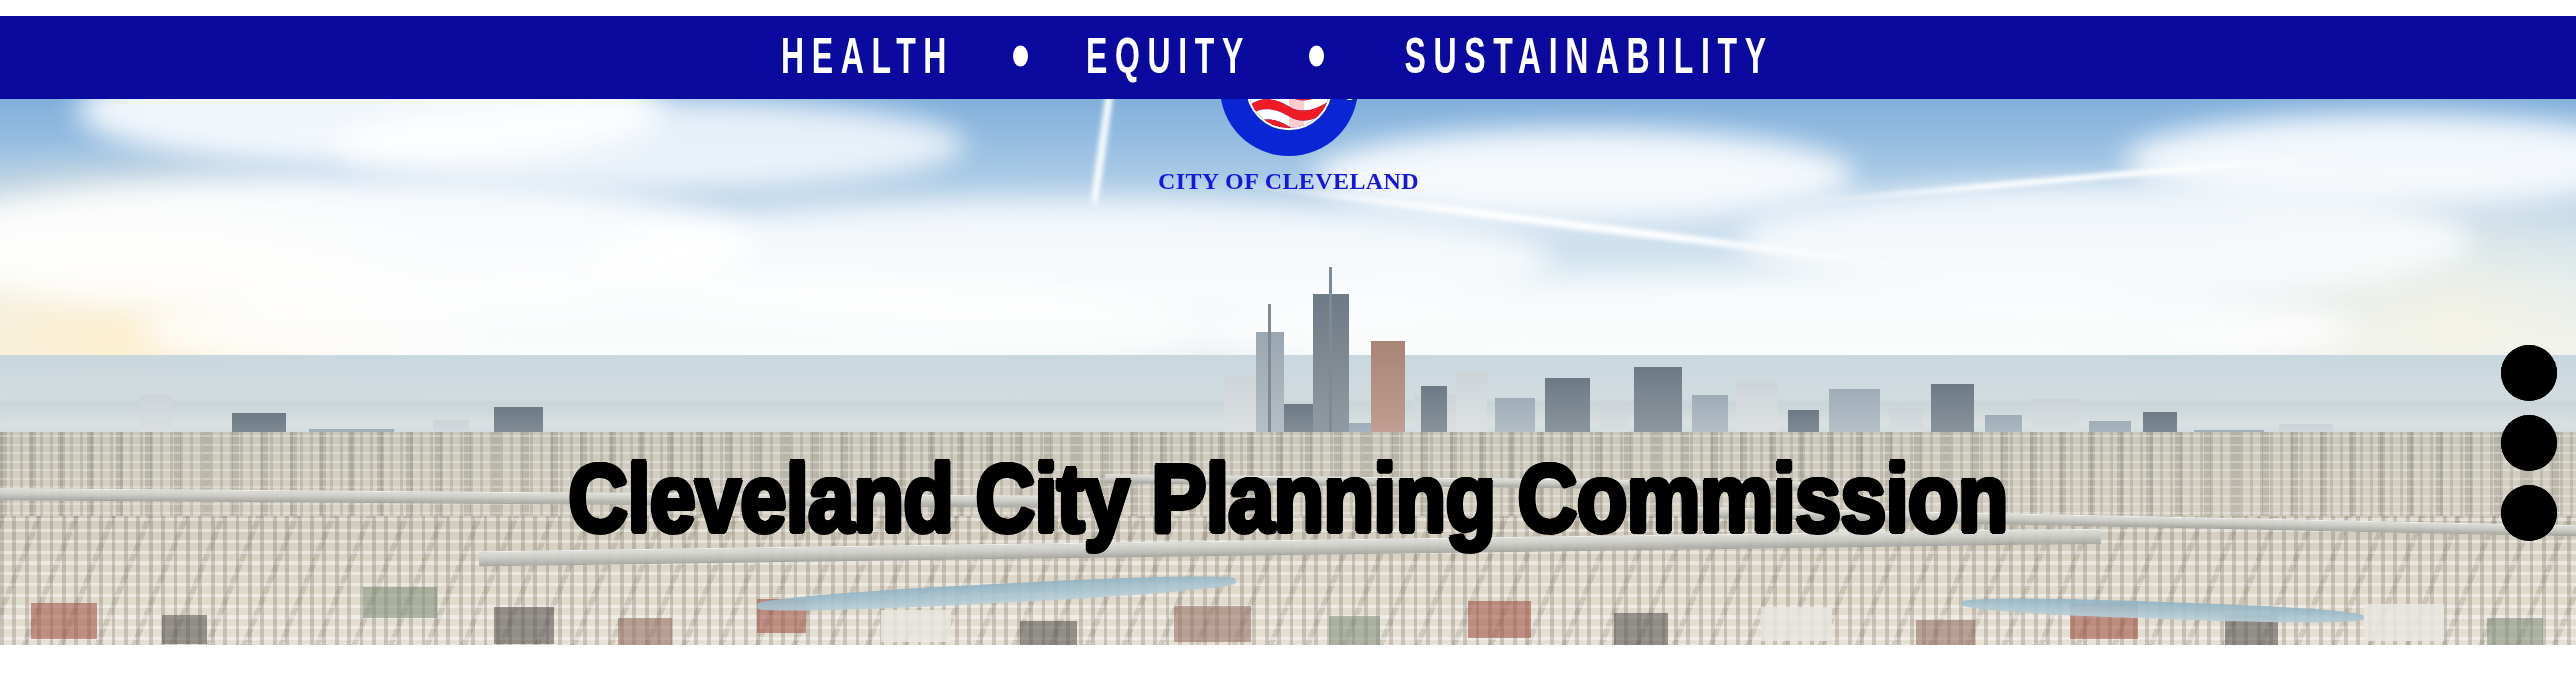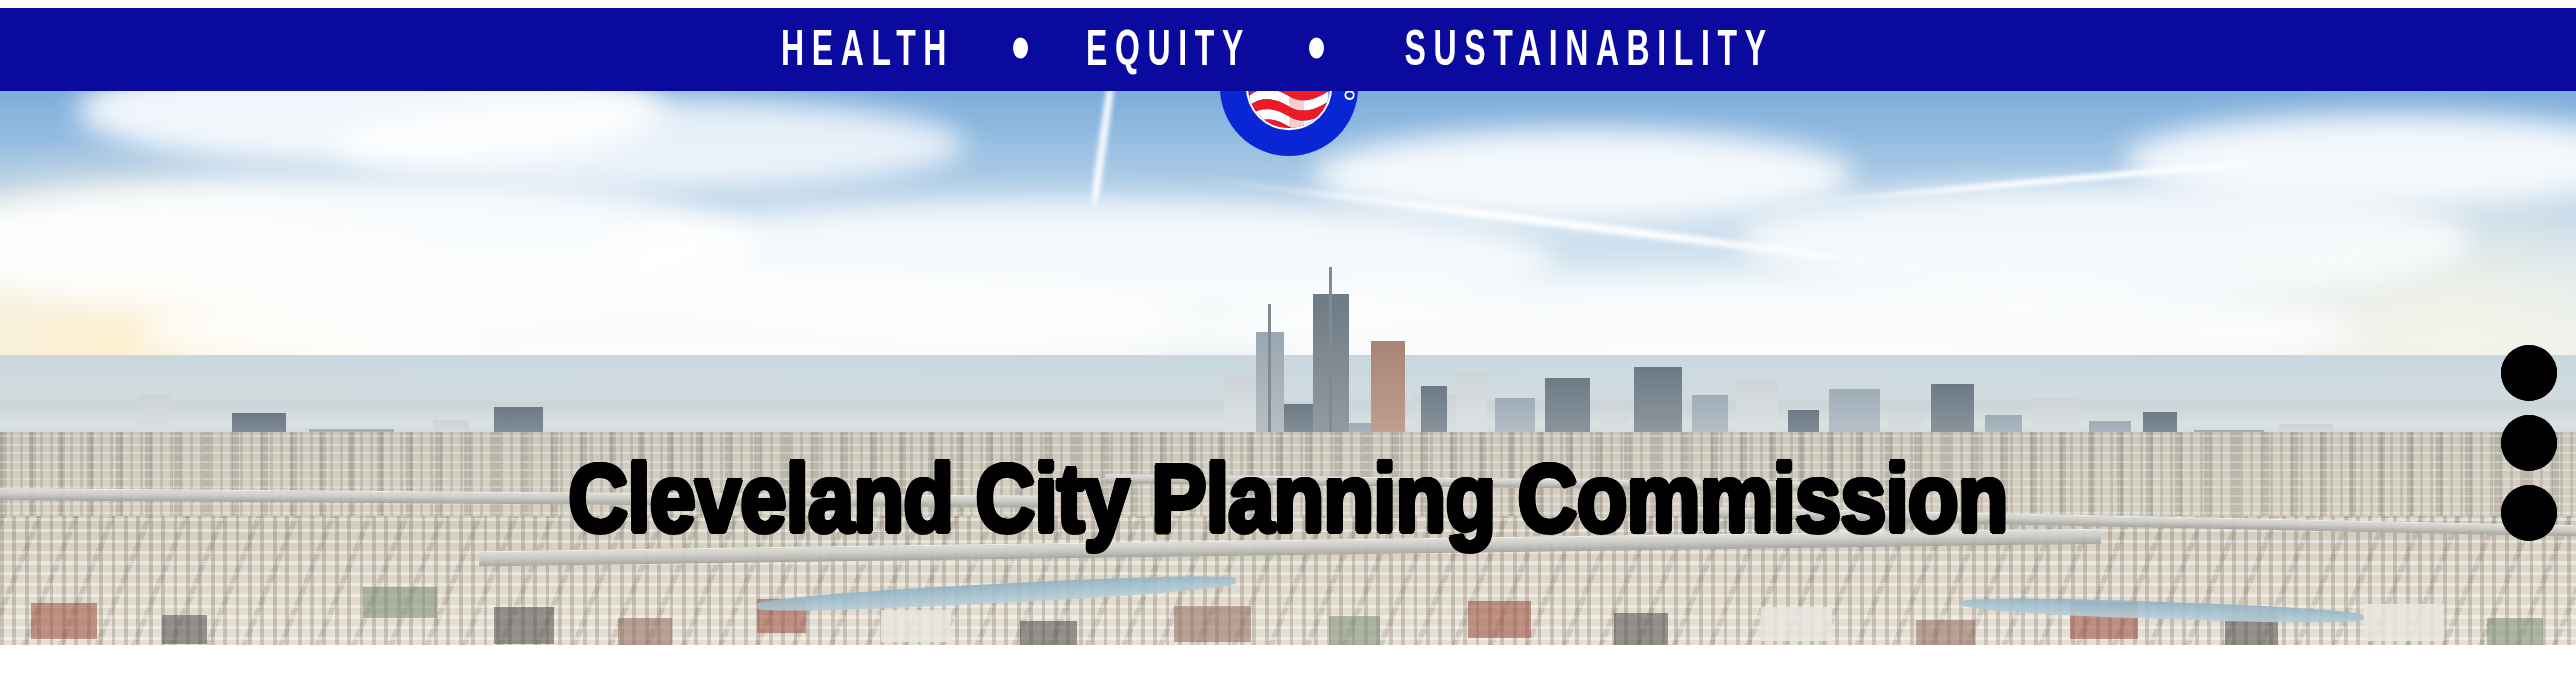--- a/index.html
+++ b/index.html
@@ -7,21 +7,21 @@
   html,body{ background:#ffffff; }
   body{
     width:2576px; height:682px;
     font-family:"Liberation Sans", sans-serif;
     overflow:hidden;
     position:relative;
   }
 
   
   .tagline-banner{
-    position:absolute; left:0; top:8px;
+    position:absolute; left:0; top:16px;
     width:2576px; height:83px;
     background:#0A0A9E;
     display:flex; align-items:center; justify-content:center;
     z-index:30;
   }
   .tagline-inner{
     display:flex; align-items:center;
     gap:40px;
     transform:translateY(-1.5px);
   }
@@ -406,20 +406,21 @@
         <path d="M45,98 C62,84 82,88 100,99 C118,110 136,104 155,92 L155,106 C136,118 118,124 100,113 C82,102 62,98 45,112 Z" fill="#EE1B24"></path>
         <path d="M45,112 C62,98 82,102 100,113 C118,124 136,118 155,106 L155,120 C136,132 118,138 100,127 C82,116 62,112 45,126 Z" fill="#FFFFFF"></path>
         <path d="M45,126 C62,112 82,116 100,127 C118,138 136,132 155,120 L155,134 C136,146 118,152 100,141 C82,130 62,126 45,140 Z" fill="#EE1B24"></path>
         <path d="M45,140 C62,126 82,130 100,141 C118,152 136,146 155,134 L155,148 C136,160 118,166 100,155 C82,144 62,140 45,154 Z" fill="#FFFFFF"></path>
         <path d="M45,154 C62,140 82,144 100,155 C118,166 136,160 155,148 L155,162 C136,174 118,180 100,169 C82,158 62,154 45,168 Z" fill="#EE1B24"></path>
         <path d="M100,99 C108,104 114,106 121,106 L121,170 C114,170 108,168 100,163 Z" fill="#EE1B24" opacity="0.22"></path>
       </g>
     </svg>
   </div>
 
+  <div class="seal-name">CITY OF CLEVELAND</div>
 </div>
 
 <div class="page-title">Cleveland City Planning Commission</div>
 
 <div class="social-rail">
 
   <a class="social-btn">
     <svg viewBox="0 0 72 72" xmlns="http://www.w3.org/2000/svg" aria-hidden="true">
       <defs>
         <mask id="ytMask">

